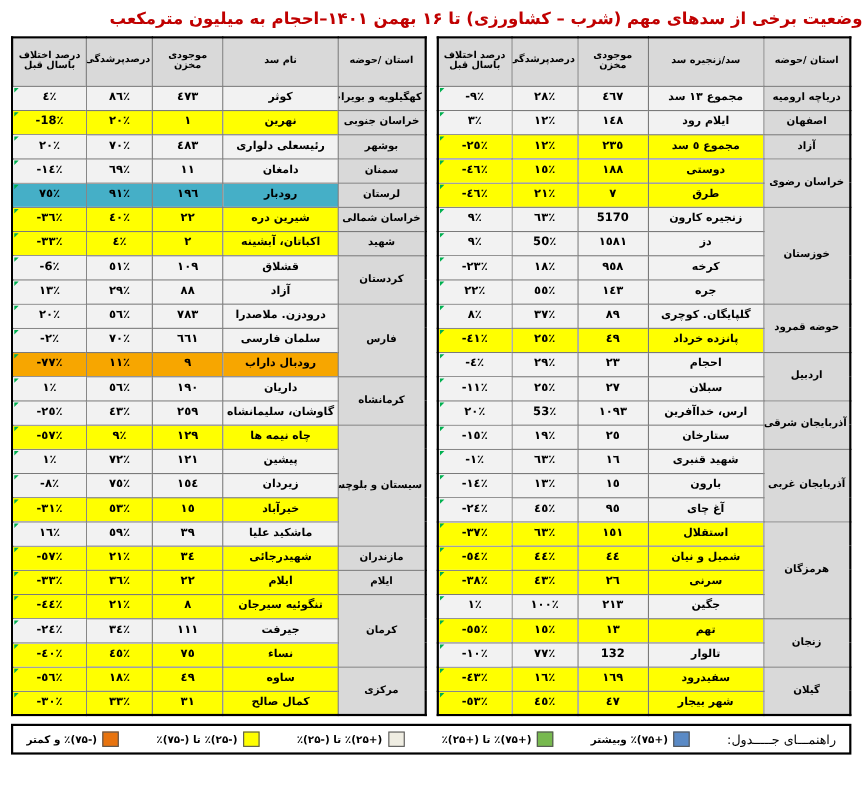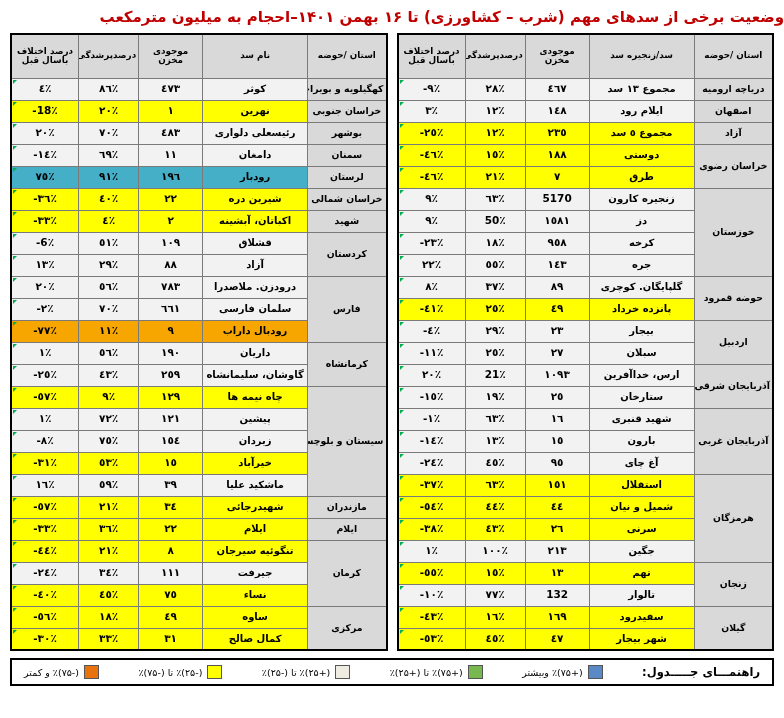--- a/index.html
+++ b/index.html
@@ -35,24 +35,24 @@
     content:"";position:absolute;top:1px;left:1px;
     border-top:4px solid var(--flag);border-right:4px solid transparent;
   }
   .hl-yellow{background:var(--yellow) !important;}
   .hl-teal{background:var(--teal) !important;}
   .hl-amber{background:var(--amber) !important;}
   .legend{
     border:2px solid #000;margin:7px 10px 0;display:flex;align-items:center;
     justify-content:space-between;padding:5px 12px;background:#fff;
   }
-  .legend-label{font-size:11.5px;font-weight:bold;color:#000;}
+  .legend-label{font-size:11.5px;font-weight:normal;color:#000;}
   .legend-item{display:flex;align-items:center;gap:5px;}
   .legend-box{width:15px;height:14px;border:1px solid #555;flex:0 0 auto;}
-  .legend-text{font-size:9.5px;font-weight:normal;}
+  .legend-text{font-size:9.5px;font-weight:bold;}
 </style>
 </head>
 <body>
 
 <div class="page">
   <div class="title">وضعیت برخی از سدهای مهم (شرب – کشاورزی) تا ۱۶ بهمن ۱۴۰۱–احجام به میلیون مترمکعب</div>
   <div class="tables">
     <div class="tbl" id="table-right">
         <table>
           <colgroup>
@@ -139,36 +139,36 @@
               <td class="cell num diff" dir="ltr">٨٪</td>
             </tr>
             <tr>
               <td class="cell name hl-yellow">پانزده خرداد</td>
               <td class="cell num hl-yellow" dir="ltr">٤٩</td>
               <td class="cell num hl-yellow" dir="ltr">٢٥٪</td>
               <td class="cell num diff hl-yellow" dir="ltr">-٤١٪</td>
             </tr>
             <tr>
               <td class="province" rowspan="2">اردبیل</td>
-              <td class="cell name">بیجار</td>
+              <td class="cell name">احجام</td>
               <td class="cell num" dir="ltr">٢٣</td>
               <td class="cell num" dir="ltr">٢٩٪</td>
               <td class="cell num diff" dir="ltr">-٤٪</td>
             </tr>
             <tr>
               <td class="cell name">سبلان</td>
               <td class="cell num" dir="ltr">٢٧</td>
               <td class="cell num" dir="ltr">٢٥٪</td>
               <td class="cell num diff" dir="ltr">-١١٪</td>
             </tr>
             <tr>
               <td class="province" rowspan="2">آذربایجان شرقی</td>
               <td class="cell name">ارس، خداآفرین</td>
               <td class="cell num" dir="ltr">١٠٩٣</td>
-              <td class="cell num" dir="ltr">21٪</td>
+              <td class="cell num" dir="ltr">53٪</td>
               <td class="cell num diff" dir="ltr">٢٠٪</td>
             </tr>
             <tr>
               <td class="cell name">ستارخان</td>
               <td class="cell num" dir="ltr">٢٥</td>
               <td class="cell num" dir="ltr">١٩٪</td>
               <td class="cell num diff" dir="ltr">-١٥٪</td>
             </tr>
             <tr>
               <td class="province" rowspan="3">آذربایجان غربی</td>

